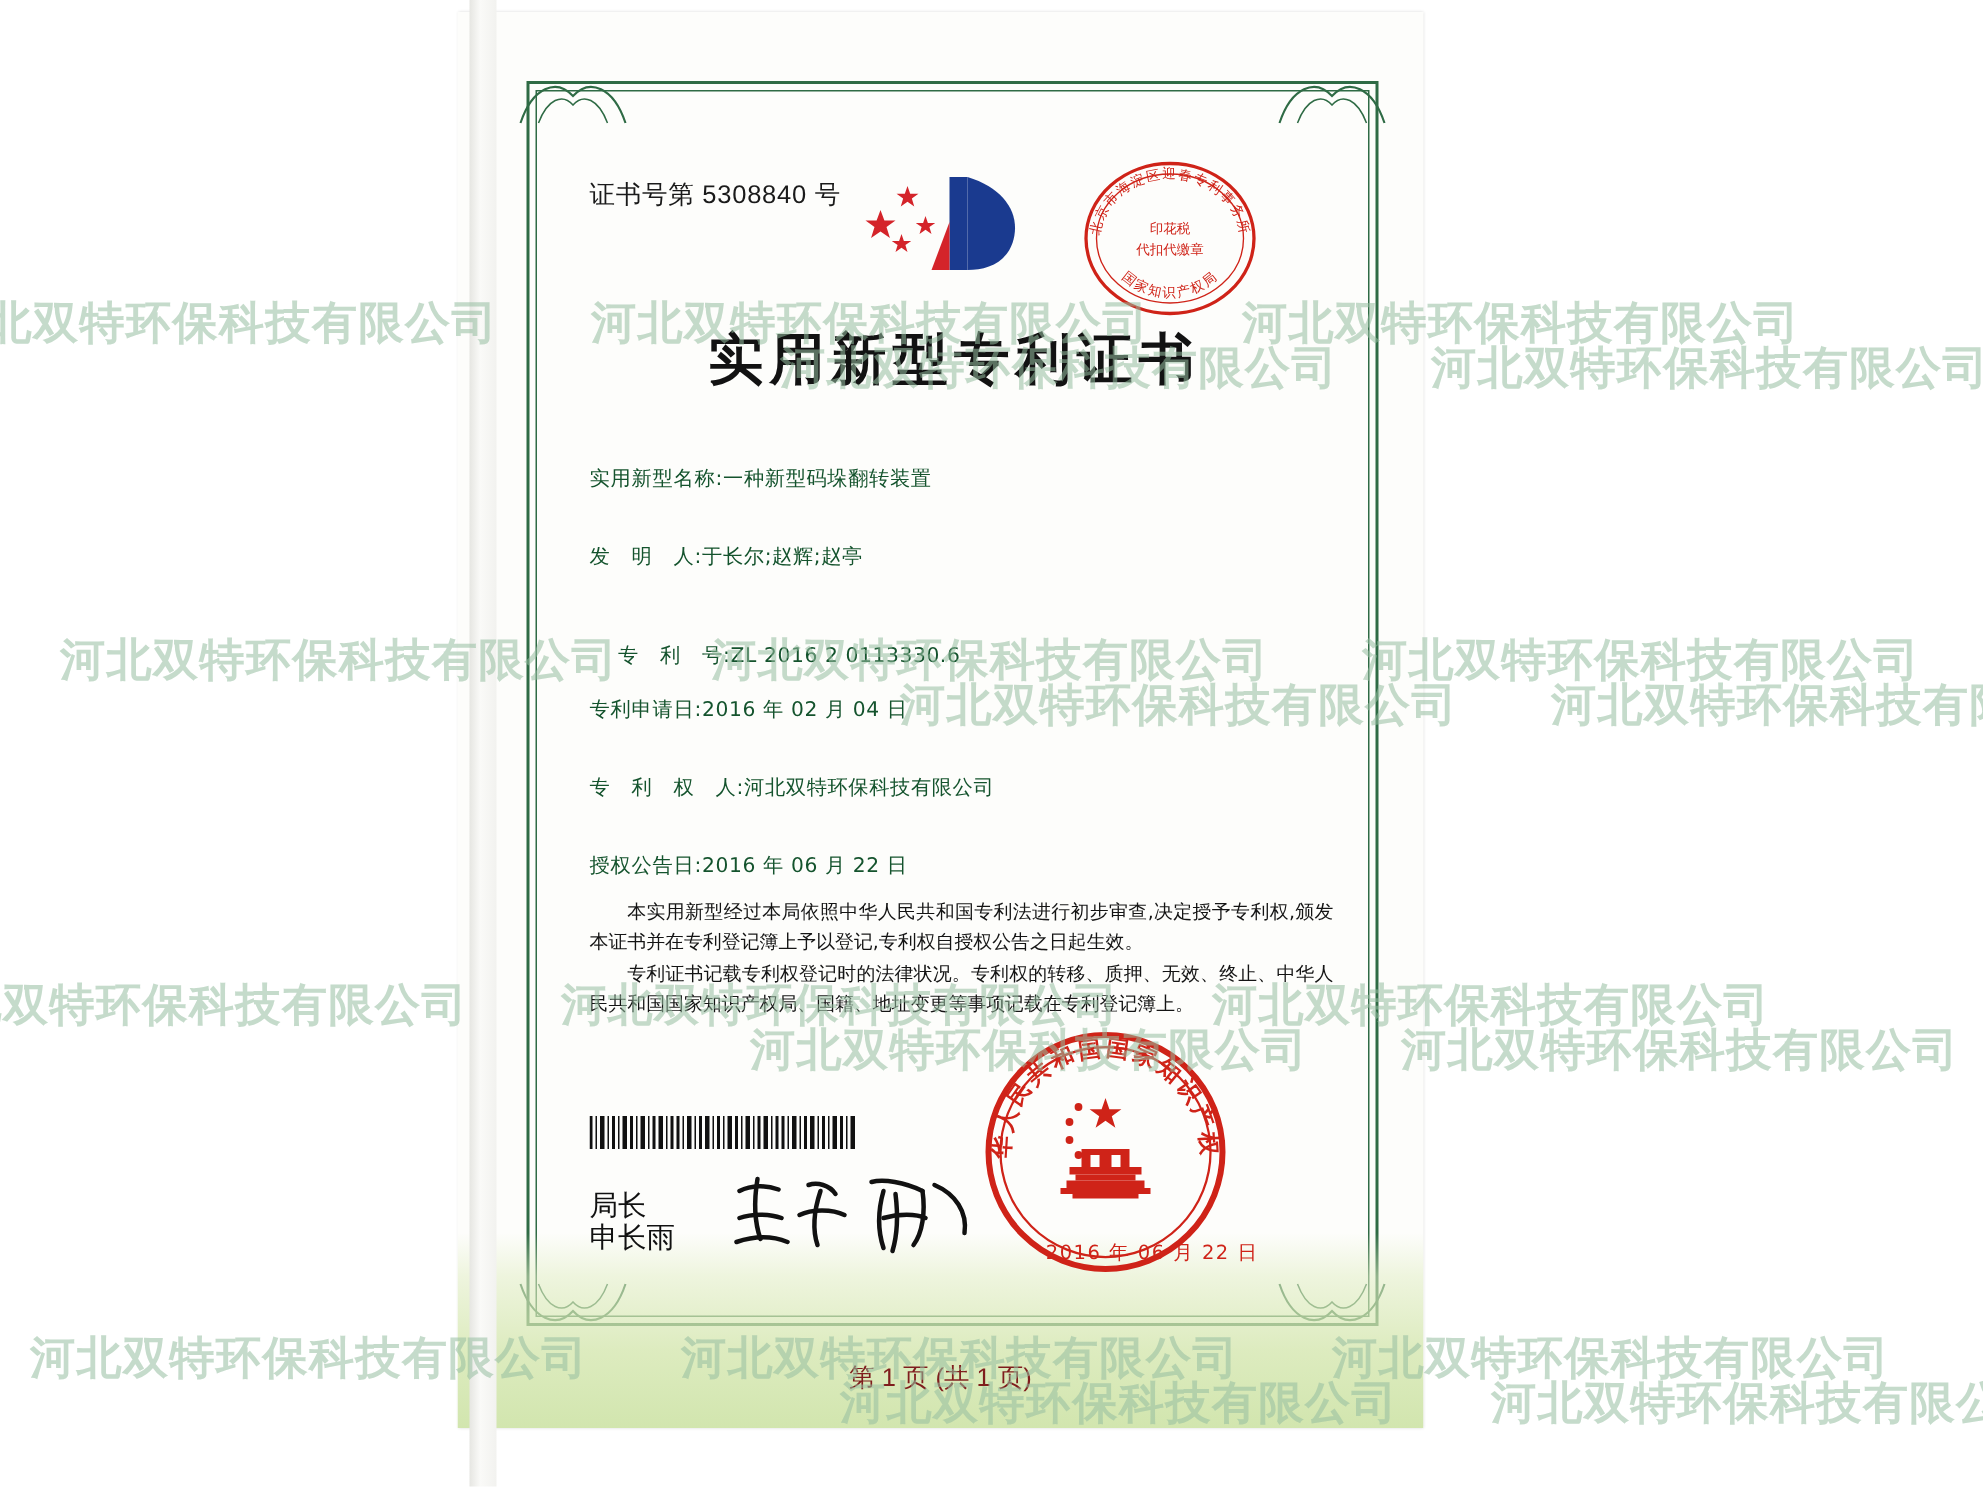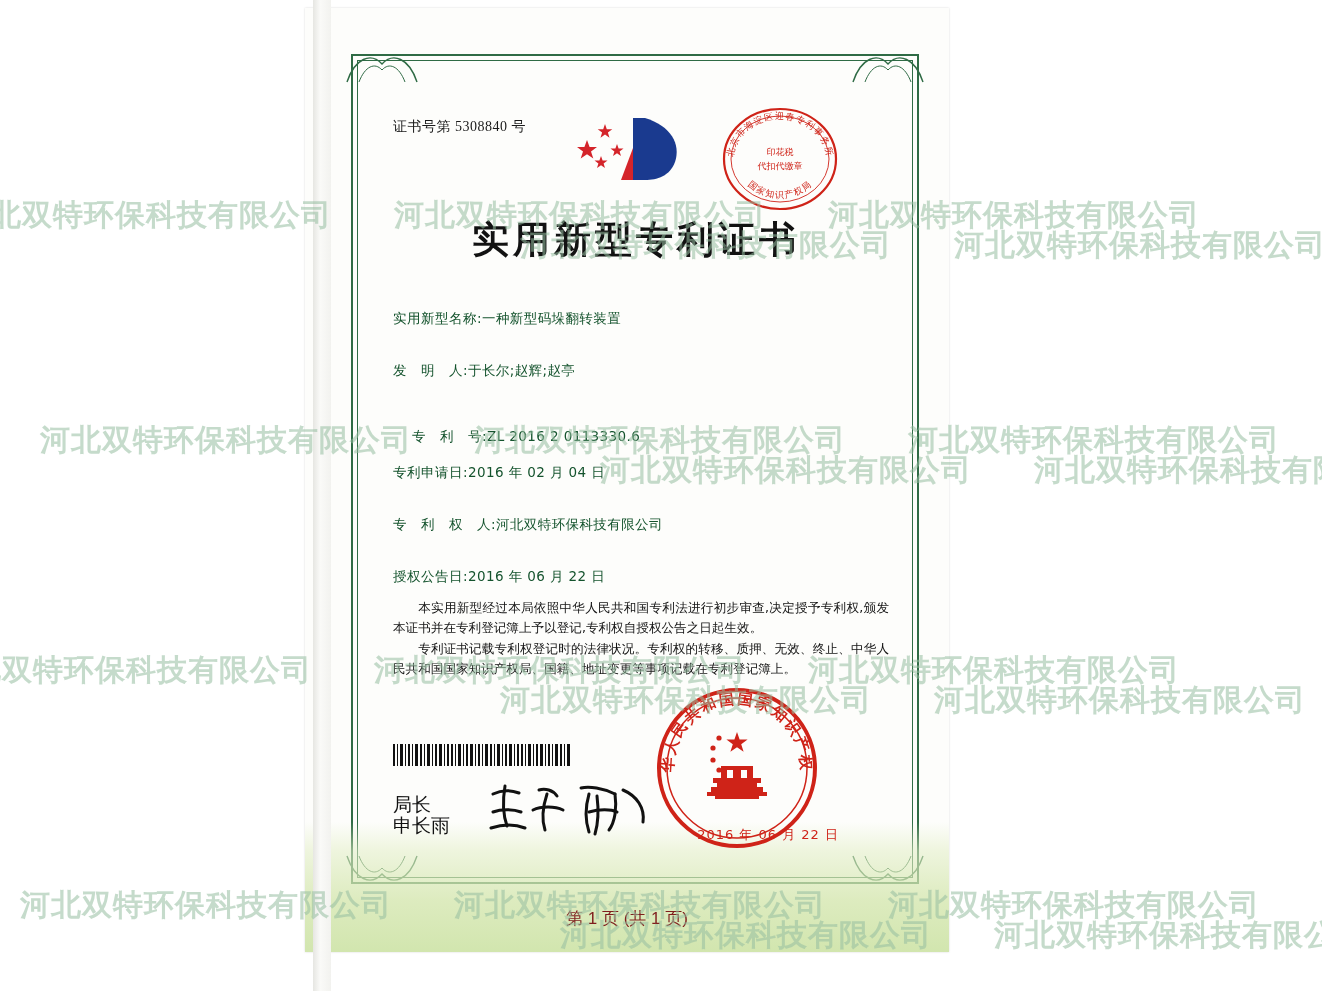--- a/index.html
+++ b/index.html
@@ -90,24 +90,24 @@
     left: 70px;
     top: 52px;
     right: 52px;
     bottom: 74px;
   }
 
   #cert-number {
     position: absolute;
     left: 18px;
     top: 58px;
-    font-size: 14px;
+    font-size: 17px;
     color: #1a1a1a;
     letter-spacing: 0.5px;
-    font-family: Liberation Serif, serif;
+    font-family: Liberation Sans, sans-serif;
   }
 
   #emblem {
     position: absolute;
     left: 50%;
     top: 50px;
     transform: translateX(-50%);
     width: 130px;
     height: 78px;
   }

